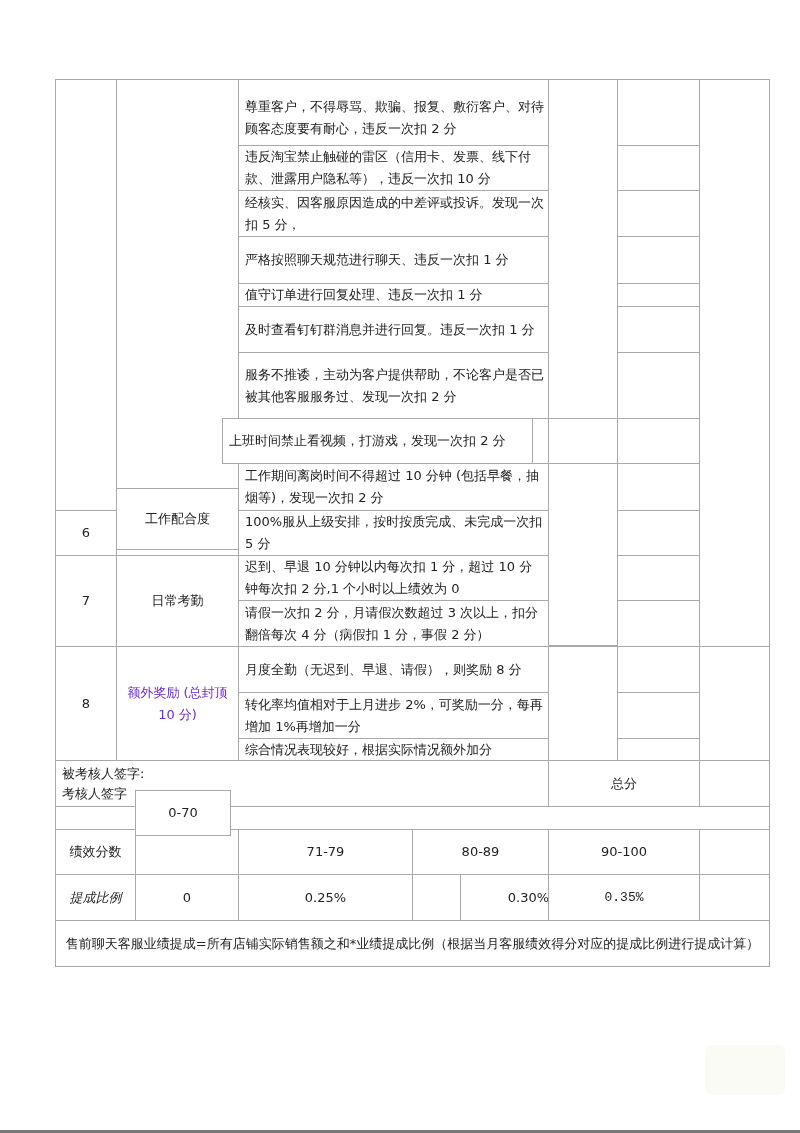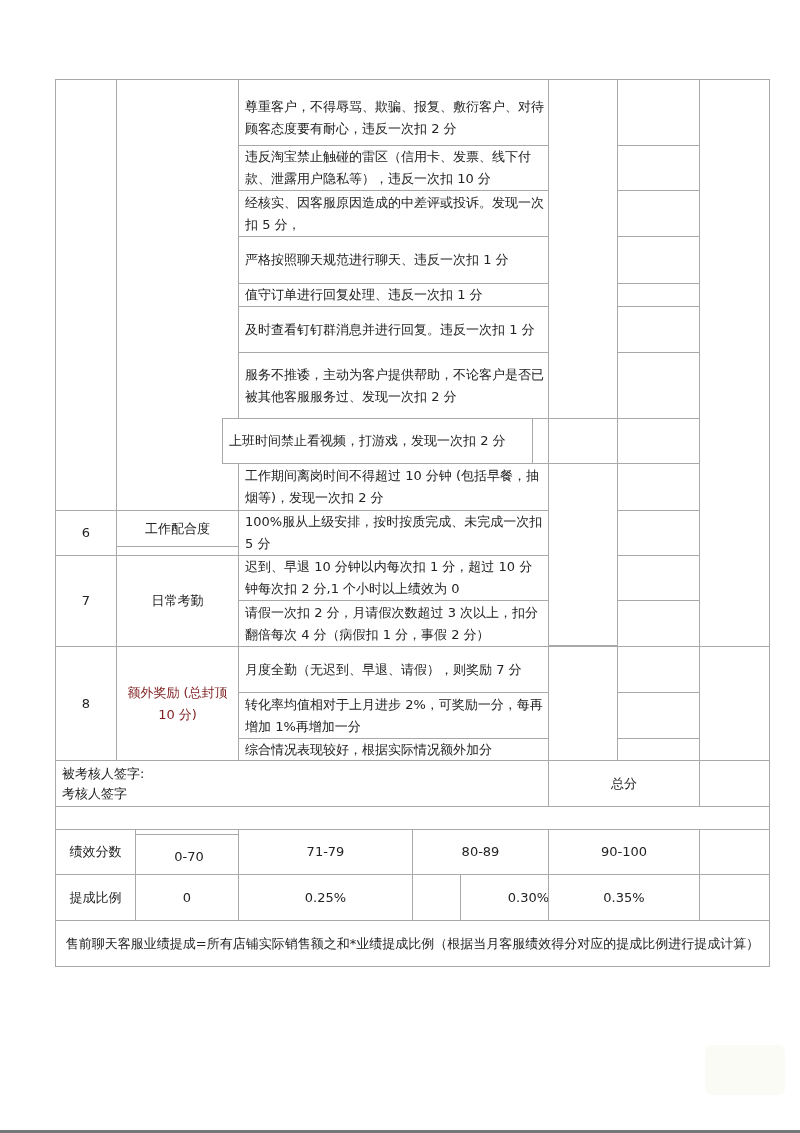--- a/index.html
+++ b/index.html
@@ -12,21 +12,21 @@
   .cell {
     position:absolute; box-sizing:border-box;
     border:1px solid #a9a9a9;
     font-size:13px; line-height:22px;
     display:flex; align-items:center;
     background:#fff;
   }
   .cell.center { justify-content:center; text-align:center; }
   .cell.left { padding-left:6px; padding-right:4px; }
   .cell.topleft { align-items:flex-start; padding:4px 6px; }
-  .red { color:#7f1d1d; }
+  .red { color:#6d28d9; }
   .bottom-line {
     position:absolute; left:0; top:1130px; width:800px; height:3px; background:#777;
   }
   .wm {
     position:absolute; left:705px; top:1045px; width:80px; height:50px;
     background:rgba(250,250,242,0.7); border-radius:6px;
   }
 </style>
 </head>
 <body>
@@ -77,21 +77,21 @@
 <div class="cell" style="left:617px;top:463px;width:83px;height:48px;"></div>
 <div class="cell" style="left:617px;top:510px;width:83px;height:46px;"></div>
 <div class="cell" style="left:617px;top:555px;width:83px;height:46px;"></div>
 <div class="cell" style="left:617px;top:600px;width:83px;height:47px;"></div>
 
 <div class="cell" style="left:699px;top:79px;width:71px;height:568px;"></div>
 
 <div class="cell center" style="left:55px;top:510px;width:62px;height:46px;">
   <span>6</span>
 </div>
-<div class="cell center" style="left:116px;top:510px;width:123px;height:37px;">
+<div class="cell center" style="left:116px;top:488px;width:123px;height:62px;">
   <span>工作配合度</span>
 </div>
 <div class="cell left" style="left:238px;top:510px;width:311px;height:46px;">
   <span>100%服从上级安排，按时按质完成、未完成一次扣 5 分</span>
 </div>
 
 <div class="cell center" style="left:55px;top:555px;width:62px;height:92px;">
   <span>7</span>
 </div>
 <div class="cell center" style="left:116px;top:555px;width:123px;height:92px;">
@@ -104,21 +104,21 @@
   <span>请假一次扣 2 分，月请假次数超过 3 次以上，扣分翻倍每次 4 分（病假扣 1 分，事假 2 分）</span>
 </div>
 
 <div class="cell center" style="left:55px;top:646px;width:62px;height:115px;">
   <span>8</span>
 </div>
 <div class="cell center red" style="left:116px;top:646px;width:123px;height:115px;padding:0 4px;">
   <span>额外奖励 (总封顶 10 分)</span>
 </div>
 <div class="cell left" style="left:238px;top:646px;width:311px;height:47px;">
-  <span>月度全勤（无迟到、早退、请假），则奖励 7 分</span>
+  <span>月度全勤（无迟到、早退、请假），则奖励 8 分</span>
 </div>
 <div class="cell left" style="left:238px;top:692px;width:311px;height:47px;">
   <span>转化率均值相对于上月进步 2%，可奖励一分，每再增加 1%再增加一分</span>
 </div>
 <div class="cell left" style="left:238px;top:738px;width:311px;height:23px;">
   <span>综合情况表现较好，根据实际情况额外加分</span>
 </div>
 <div class="cell" style="left:548px;top:646px;width:70px;height:115px;"></div>
 <div class="cell" style="left:617px;top:646px;width:83px;height:47px;"></div>
 <div class="cell" style="left:617px;top:692px;width:83px;height:47px;"></div>
@@ -132,47 +132,47 @@
 <div class="cell center" style="left:548px;top:760px;width:152px;height:47px;">
   <span>总分</span>
 </div>
 <div class="cell" style="left:699px;top:760px;width:71px;height:47px;"></div>
 
 <div class="cell" style="left:55px;top:806px;width:715px;height:24px;"></div>
 
 <div class="cell center" style="left:55px;top:829px;width:81px;height:46px;">
   <span>绩效分数</span>
 </div>
-<div class="cell center" style="left:135px;top:834px;width:108px;height:46px;align-items:center;">
+<div class="cell center" style="left:135px;top:790px;width:96px;height:46px;align-items:center;">
   <span>0-70</span>
 </div>
 <div class="cell center" style="left:238px;top:829px;width:175px;height:46px;">
   <span>71-79</span>
 </div>
 <div class="cell center" style="left:412px;top:829px;width:137px;height:46px;">
   <span>80-89</span>
 </div>
 <div class="cell center" style="left:548px;top:829px;width:152px;height:46px;">
   <span>90-100</span>
 </div>
 <div class="cell" style="left:699px;top:829px;width:71px;height:46px;"></div>
 
-<div class="cell center" style="left:55px;top:874px;width:81px;height:47px;">
+<div class="cell center" style="left:55px;top:874px;width:81px;height:47px;font-style:italic;">
   <span>提成比例</span>
 </div>
 <div class="cell center" style="left:135px;top:874px;width:104px;height:47px;">
   <span>0</span>
 </div>
 <div class="cell center" style="left:238px;top:874px;width:175px;height:47px;">
   <span>0.25%</span>
 </div>
 <div class="cell center" style="left:412px;top:874px;width:137px;height:47px;margin-left:48px;">
   <span>0.30%</span>
 </div>
-<div class="cell center" style="left:548px;top:874px;width:152px;height:47px;">
+<div class="cell center" style="left:548px;top:874px;width:152px;height:47px;font-family:Liberation Mono, monospace;">
   <span>0.35%</span>
 </div>
 <div class="cell" style="left:699px;top:874px;width:71px;height:47px;"></div>
 
 <div class="cell center" style="left:55px;top:920px;width:715px;height:47px;padding:0 4px;line-height:21px;">
   <span>售前聊天客服业绩提成=所有店铺实际销售额之和*业绩提成比例（根据当月客服绩效得分对应的提成比例进行提成计算）</span>
 </div>
 
 <div class="wm"></div>
 <div class="bottom-line"></div>

